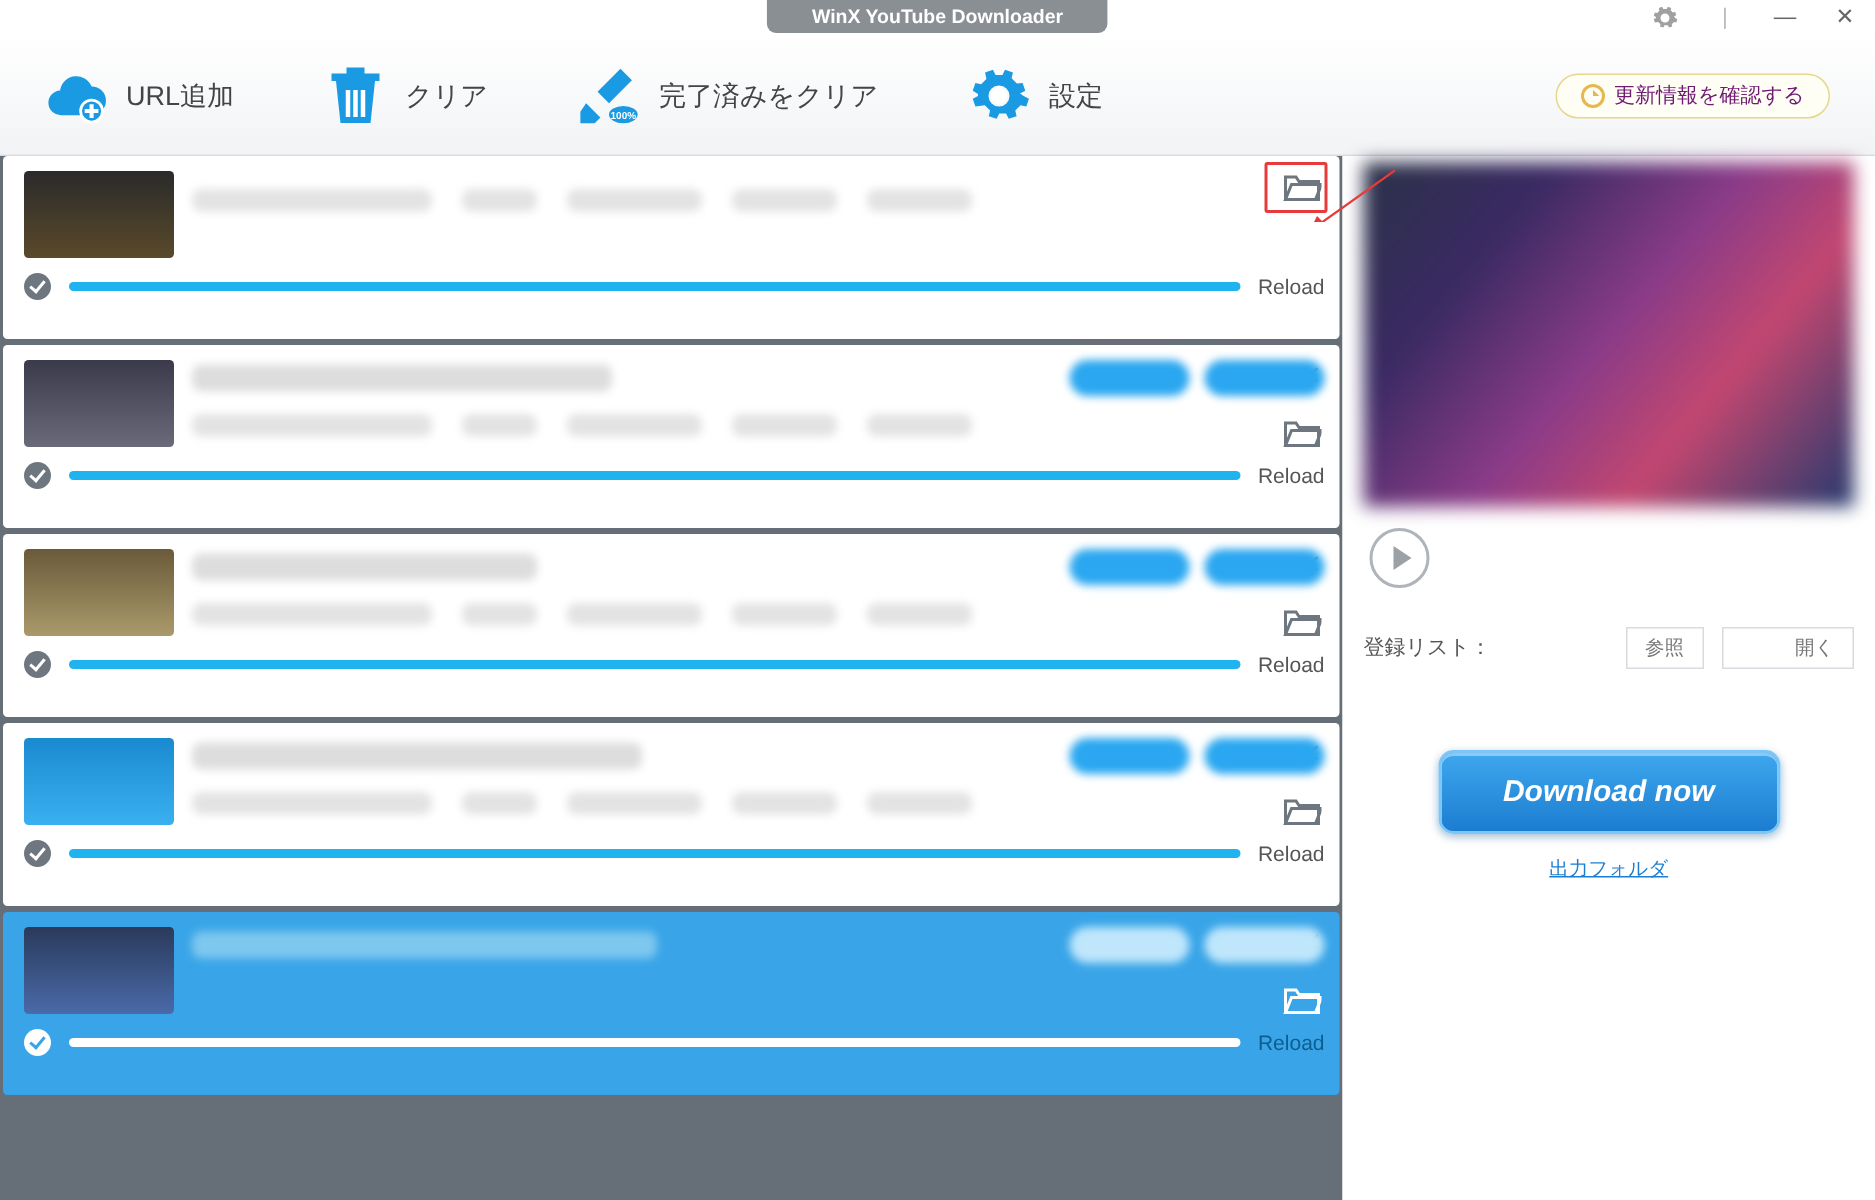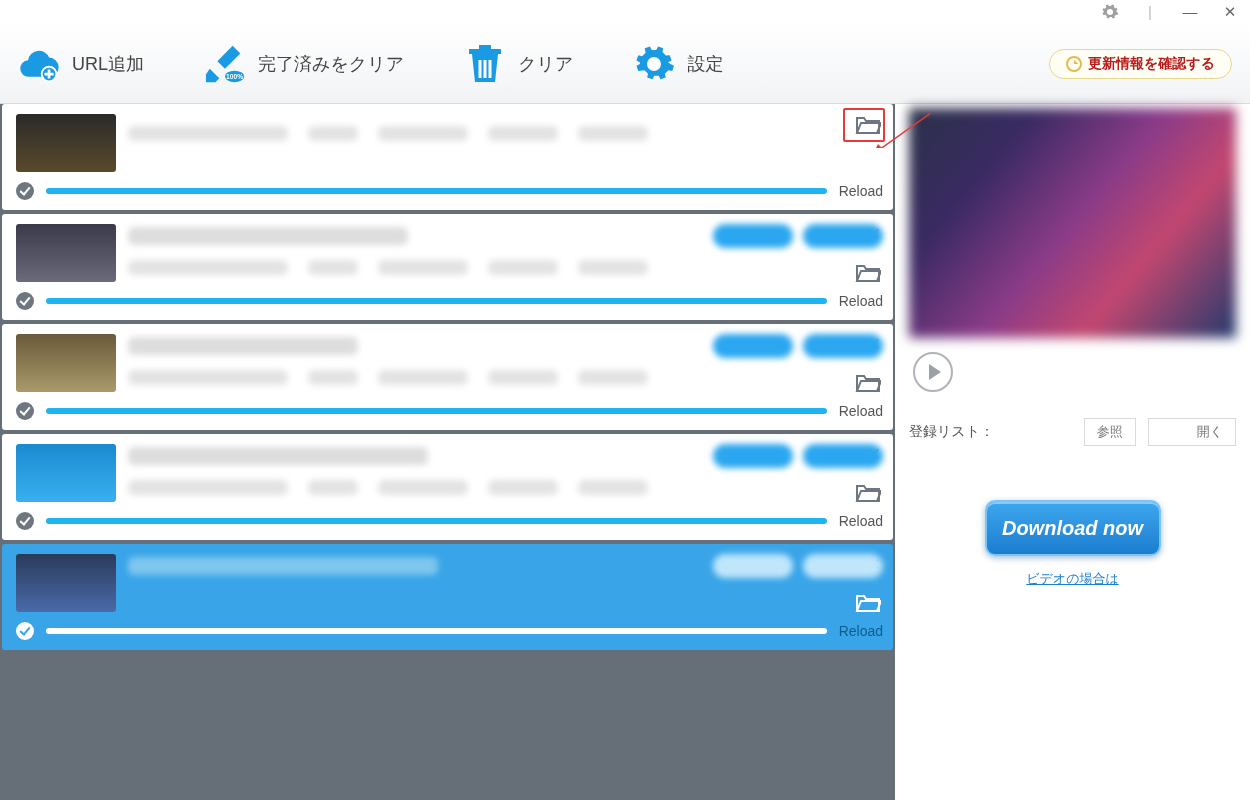--- a/index.html
+++ b/index.html
@@ -3,25 +3,25 @@
 <meta charset="utf-8">
 <style>
   * { box-sizing: border-box; font-family: "Segoe UI", "Meiryo", sans-serif; }
   body { margin:0; width:1250px; height:800px; background:#fff; overflow:hidden; position:relative;}
   
   .titlebar { height:24px; background:#fff; position:relative;}
   .title-center { position:absolute; left:50%; transform:translateX(-50%); top:0; height:22px; line-height:22px; background:#8a8f94; color:#fff; font-size:13px; font-weight:600; padding:0 30px; border-radius:0 0 6px 6px;}
   .win-ctrls { position:absolute; right:0; top:0; display:flex; align-items:center; height:24px;}
   .win-ctrls div { width:40px; text-align:center; color:#666; font-size:15px; line-height:24px;}
   
-  .toolbar { height:80px; background:linear-gradient(#ffffff,#f1f3f5); border-bottom:1px solid #d7dbdf; display:flex; align-items:center; padding:0 18px; gap:60px;}
+  .toolbar { height:80px; background:linear-gradient(#ffffff,#f1f3f5); border-bottom:1px solid #d7dbdf; display:flex; align-items:center; padding:0 30px; gap:60px;}
   .tb-btn { display:flex; align-items:center; gap:12px; color:#333;}
   .tb-btn .ico { width:42px; height:42px; display:flex; align-items:center; justify-content:center;}
   .tb-btn .lbl { font-size:18px; color:#444;}
-  .update-pill { margin-left:auto; border:1px solid #e6d88a; background:#fffef5; color:#b91c1c; border-radius:20px; padding:5px 16px; font-size:14px; display:flex; align-items:center; gap:6px;font-weight:bold;}
+  .update-pill { margin-left:auto; border:1px solid #e6d88a; background:#fffef5; color:#701a75; border-radius:20px; padding:5px 16px; font-size:14px; display:flex; align-items:center; gap:6px;}
   .update-pill .dot { width:16px;height:16px;border:2px solid #e6b84d;border-radius:50%; position:relative;}
   .update-pill .dot::after{content:"";position:absolute;left:3px;top:3px;border:3px solid transparent;border-top-color:#e6b84d;transform:rotate(45deg);}
   
   .main { display:flex; height:calc(800px - 24px - 80px);}
   .left { width:895px; background:#666f78; padding:0 2px 6px 2px; overflow:hidden;}
   .right { flex:1; background:#fff; padding:0 14px; position:relative;}
   
   .card { background:#fff; border-radius:3px; margin-top:4px; position:relative; padding:0 10px 0 14px;}
   .card.sel { background:#39a5e8; color:#fff;}
   .card-top { display:flex; gap:12px; padding:10px 0 4px 0; align-items:flex-start;}
@@ -33,46 +33,47 @@
   .dline { height:15px; border-radius:6px; background:#e3e3e3; filter:blur(3px);}
   .pill { height:24px; border-radius:12px; background:#2aa7f0; filter:blur(3px);}
   .card.sel .tline, .card.sel .dline { background:#7ec7ee;}
   .card.sel .pill{ background:#bfe6fb;}
   .close-x { position:absolute; right:12px; top:10px; color:#8c9399; font-size:17px;}
   .card.sel .close-x { color:#0d5e90;}
   .folder { position:absolute; right:12px; top:48px; color:#6e7780;}
   .card.sel .folder { color:#fff;}
   .highlight-box { position:absolute; right:8px; top:4px; width:42px; height:34px; border:2px solid #e83a3a; border-radius:2px; pointer-events:none;}
   .arrow { position:absolute; width:60px; height:40px; pointer-events:none;}
-  .card-bot { display:flex; align-items:center; gap:12px; padding:6px 0 10px 0;}
+  .card-bot { display:flex; align-items:center; gap:12px; padding:6px 0 26px 0;}
   .chk { width:18px;height:18px;border-radius:50%; background:#6e7780; position:relative;}
   .chk::after{content:"";position:absolute;left:4px;top:5px;width:8px;height:4px;border-left:2px solid #fff;border-bottom:2px solid #fff;transform:rotate(-50deg);}
   .card.sel .chk{ background:#fff;} .card.sel .chk::after{ border-color:#39a5e8;}
   .bar { flex:1; height:6px; border-radius:3px; background:#1fb3ef;}
   .card.sel .bar{ background:#fff;}
   .reload { font-size:14px; color:#555; font-weight:500;}
   .card.sel .reload{ color:#0d5e90;}
   
   .preview { height:230px; margin-top:4px; border-radius:2px; background:linear-gradient(130deg,#2b3148 0%,#3a2a63 25%,#8a3b88 50%,#c24770 70%,#243a6d 100%); filter:blur(6px);}
   .play { width:40px;height:40px;border:2px solid #aeb4b9;border-radius:50%; margin:14px 0 10px 4px; display:flex; align-items:center;justify-content:center;}
   .play::after{content:"";border-left:12px solid #9aa1a7;border-top:8px solid transparent;border-bottom:8px solid transparent;margin-left:3px;}
   .login-box { border:1px solid #e4e7e9; border-radius:2px; padding:18px 10px; text-align:center; font-size:14px; color:#666; background:#fcfdfe;}
   .login-btn { display:inline-block; border:1px solid #d7dbdf; padding:5px 14px; margin-top:10px; font-size:13px; color:#555; background:#fff;}
   .reglink { display:block; margin-top:12px; color:#1a7fd4; text-decoration:underline; font-size:13px;}
   .outrow { display:flex; align-items:center; gap:8px; margin-top:26px; font-size:14px; color:#555;}
   .outrow .sbtn { margin-left:auto; border:1px solid #d7dbdf; padding:4px 12px; font-size:13px; color:#777; background:#fff;}
   .outrow .sbtn + .sbtn { margin-left:4px;padding-left:48px;}
-  .dlnow { margin:54px auto 0 auto; width:176px; height:56px; border-radius:10px; background:linear-gradient(#3ea7ee,#1c7dd0); border:2px solid #7bc6f6; color:#fff; font-size:20px; font-weight:700; font-style:italic; display:flex; align-items:center; justify-content:center; box-shadow:0 2px 6px rgba(20,90,150,.4), inset 0 2px 0 rgba(255,255,255,.4);}
+  .dlnow { margin:54px auto 0 auto; width:228px; height:56px; border-radius:10px; background:linear-gradient(#3ea7ee,#1c7dd0); border:2px solid #7bc6f6; color:#fff; font-size:20px; font-weight:700; font-style:italic; display:flex; align-items:center; justify-content:center; box-shadow:0 2px 6px rgba(20,90,150,.4), inset 0 2px 0 rgba(255,255,255,.4);}
   .sitelink { display:block; text-align:center; margin-top:14px; color:#1a7fd4; text-decoration:underline; font-size:13px;}
   svg { display:block;}
 </style>
 </head>
 <body>
 
 <div class="titlebar">
+  <div class="title-center">WinX YouTube Downloader</div>
   <div class="win-ctrls">
     <div>
       <svg width="18" height="18" viewBox="0 0 24 24" style="margin:3px auto">
           <path fill="#888" d="M12 8a4 4 0 100 8 4 4 0 000-8zm9 4l2 1-1 3-2-.5-2 2 .5 2-3 1-1-2h-3l-1 2-3-1 .5-2-2-2L3 16l-1-3 2-1v-1L2 10l1-3 2 .5 2-2L6.5 3l3-1 1 2h3l1-2 3 1-.5 2 2 2 2-.5 1 3-2 1z" opacity=".8"></path>
         </svg>
     </div>
     <div style="color:#bbb">|</div>
     <div>—</div>
     <div>✕</div>
   </div>
@@ -84,37 +85,37 @@
       <svg width="46" height="38" viewBox="0 0 46 38">
           <path fill="#1a9ae2" d="M34 12a12 12 0 00-23 3A9 9 0 0012 33h22a10 10 0 000-21z"></path>
           <circle cx="34" cy="30" r="8" fill="#1a9ae2" stroke="#fff" stroke-width="2"></circle>
           <path stroke="#fff" stroke-width="3" d="M34 25v10M29 30h10"></path>
         </svg>
     </span>
     <span class="lbl">URL追加</span>
   </div>
   <div class="tb-btn">
     <span class="ico">
+      <svg width="38" height="40" viewBox="0 0 38 40">
+          <path fill="#1a9ae2" d="M6 10h26l-3 28H9zM3 5h32v5H3zM13 1h12v4H13z"></path>
+          <path stroke="#fff" stroke-width="3" d="M14 16v18M19 16v18M24 16v18"></path>
+        </svg>
+    </span>
+    <span class="lbl">クリア</span>
+  </div>
+  <div class="tb-btn">
+    <span class="ico">
       <svg width="44" height="42" viewBox="0 0 44 42">
           <path fill="#1a9ae2" d="M30 2l8 8-16 16-8-8z"></path>
           <path fill="#1a9ae2" d="M6 26l10 10-4 4H2v-8z"></path>
           <ellipse cx="32" cy="34" rx="10" ry="6" fill="#1a9ae2"></ellipse>
           <text x="32" y="37" text-anchor="middle" fill="#fff" font-size="7" font-weight="700">100%</text>
         </svg>
     </span>
     <span class="lbl">完了済みをクリア</span>
-  </div>
-  <div class="tb-btn">
-    <span class="ico">
-      <svg width="38" height="40" viewBox="0 0 38 40">
-          <path fill="#1a9ae2" d="M6 10h26l-3 28H9zM3 5h32v5H3zM13 1h12v4H13z"></path>
-          <path stroke="#fff" stroke-width="3" d="M14 16v18M19 16v18M24 16v18"></path>
-        </svg>
-    </span>
-    <span class="lbl">クリア</span>
   </div>
   <div class="tb-btn">
     <span class="ico">
       <svg width="42" height="42" viewBox="0 0 24 24">
           <path fill="#1a9ae2" d="M12 8a4 4 0 100 8 4 4 0 000-8zm9.4 4l2 1-1 3-2.2-.5-2 2 .5 2.2-3 1-1-2h-2.6l-1 2-3-1 .5-2.2-2-2L3 16l-1-3 2-1v-.8L2 10l1-3 2.2.5 2-2L6.7 3l3-1 1 2h2.6l1-2 3 1-.5 2.2 2 2L21 7l1 3-2 1z"></path>
           <circle cx="12" cy="12" r="3" fill="#fff"></circle>
         </svg>
     </span>
     <span class="lbl">設定</span>
   </div>
@@ -285,20 +286,20 @@
 
   <div class="right">
     <div class="preview"></div>
     <div class="play"></div>
     <div class="outrow">
       <span>登録リスト：</span>
       <span class="sbtn">参照</span>
       <span class="sbtn">開く</span>
     </div>
     <div class="dlnow">Download now</div>
-    <a class="sitelink">ビデオの場合は</a>
+    <a class="sitelink">出力フォルダ</a>
   </div>
 </div>
 
 <svg class="arrow" style="position:absolute; left:870px; top:108px;" width="70" height="50">
   <line x1="65" y1="2" x2="6" y2="44" stroke="#e83a3a" stroke-width="1.5"></line>
   <polygon points="2,48 12,40 8,36" fill="#e83a3a"></polygon>
 </svg>
 
 </body></html>

